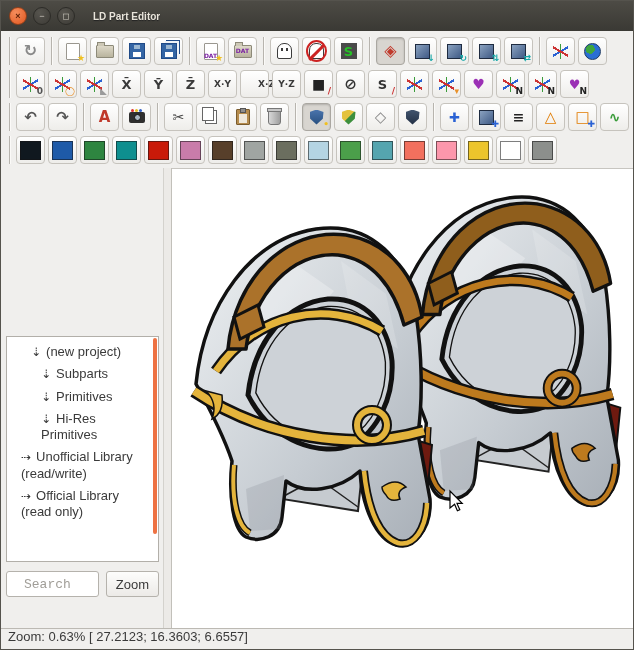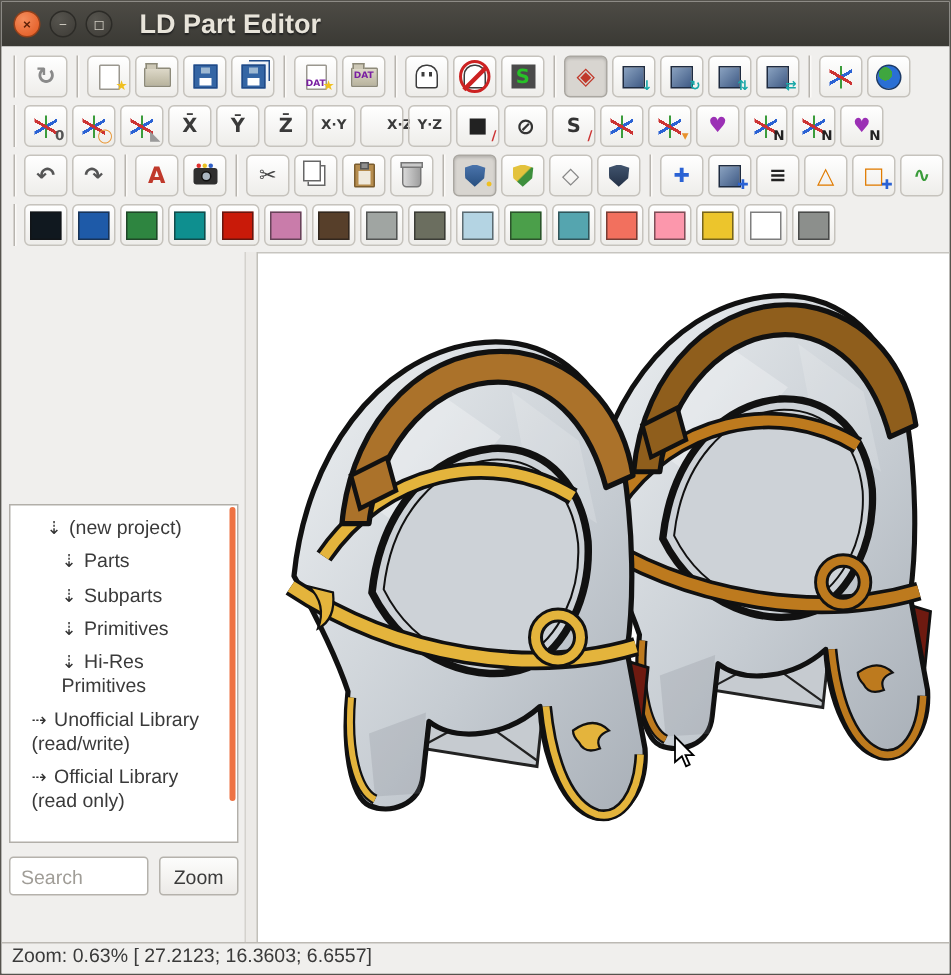--- a/index.html
+++ b/index.html
@@ -5,21 +5,21 @@
   html,body{margin:0;padding:0;}
   body{width:634px;height:650px;font-family:"Liberation Sans","DejaVu Sans",sans-serif;
        background:#f0efed;overflow:hidden;position:relative;border:1px solid #55534d;box-sizing:border-box;}
   
   .titlebar{height:30px;background:linear-gradient(#4d4b45,#3a3934);display:flex;align-items:center;
             padding:0 8px;gap:6px;}
   .winbtn{width:18px;height:18px;border-radius:50%;border:1px solid #2c2b27;display:flex;
           align-items:center;justify-content:center;font-size:9px;line-height:1;color:#cfcbc1;
           background:radial-gradient(circle at 35% 30%,#56544e,#3d3b36);padding:0;cursor:default;}
   .winbtn.close{background:radial-gradient(circle at 35% 30%,#f58d5c,#e1571f);border-color:#93401a;color:#5c1f06;font-weight:bold;}
-  .wintitle{color:#e8e4da;font-weight:bold;font-size:18px;margin-left:12px;text-shadow:0 1px 1px #222;text-align:center;}
+  .wintitle{color:#e8e4da;font-weight:bold;font-size:10px;margin-left:12px;text-shadow:0 1px 1px #222;text-align:center;}
   
   .toolbars{padding:3px 0 2px 0;background:#f0efed;}
   .trow{display:flex;align-items:center;gap:3px;padding:3px 5px 2px 5px;}
   .sep{width:1px;height:28px;background:#b7b4ae;box-shadow:1px 0 0 #fbfaf8;margin:0 3px;flex:0 0 auto;}
   .tb{width:29px;height:28px;flex:0 0 auto;border:1px solid #c6c3bd;border-radius:4px;
       background:linear-gradient(#ffffff,#eeedea);display:flex;align-items:center;justify-content:center;
       position:relative;padding:0;cursor:default;}
   .tb.pressed{background:#d8d5d0;border-color:#aaa7a1;box-shadow:inset 0 1px 2px rgba(0,0,0,.18);}
   .ic{font-family:"DejaVu Sans",sans-serif;font-size:13px;line-height:1;font-weight:bold;}
   .badge{position:absolute;right:1px;bottom:1px;font-size:9px;font-weight:bold;line-height:1;
@@ -76,21 +76,21 @@
   .tree{padding:4px 2px 0 0;font-size:13px;color:#3a3a3a;}
   .tree-item{padding:3px 8px 3px 0;line-height:1.25;}
   .tree-ic{display:inline-block;margin-right:5px;font-family:"DejaVu Sans",sans-serif;font-size:12px;color:#333;}
   .indent-0{padding-left:14px;}
   .indent-1{padding-left:24px;}
   .indent-2{padding-left:34px;}
   .indent-3{padding-left:42px;}
   .tree-scroll{position:absolute;top:1px;right:1px;width:4px;height:196px;background:#ee7243;border-radius:2px;}
   .search-row{position:absolute;left:5px;right:4px;top:403px;display:flex;gap:7px;}
   .search-input{flex:1;min-width:0;height:26px;border:1px solid #b5b2ac;border-radius:3px;background:#fff;
-            padding:0 7px;font-size:13px;color:#3a3a3a;font-family:Liberation Sans, sans-serif;box-sizing:border-box;}
+            padding:0 17px;font-size:13px;color:#3a3a3a;font-family:Liberation Mono, monospace;box-sizing:border-box;}
   .search-input::placeholder{color:#a09d97;}
   .reset-btn{height:26px;padding:0 9px;border:1px solid #b5b2ac;border-radius:3px;font-size:13px;color:#3a3a3a;
             background:linear-gradient(#fdfdfc,#eceae7);font-family:inherit;cursor:default;}
   .viewport{flex:1;background:#fff;border-top:1px solid #c7c5c0;position:relative;overflow:hidden;}
   
   .statusbar{height:24px;background:#f0efed;border-top:1px solid #bcb9b3;display:flex;align-items:flex-start;
             padding:0 7px;font-size:13px;color:#3a3a3a;}
 </style>
 </head>
 <body>
@@ -354,21 +354,20 @@
         <span class="ic k-swatch" style="background: rgb(140, 143, 140);"></span>
       </button>
     </div>
 </div>
 
 <div class="main">
   <div class="sidebar">
     <div class="tree-box">
       <div class="tree">
           <div class="tree-item indent-1"><span class="tree-ic">⇣</span><span class="tree-label">(new project)</span></div>
-          <div class="tree-item indent-2"><span class="tree-ic">⇣</span><span class="tree-label">Parts</span></div>
           <div class="tree-item indent-2"><span class="tree-ic">⇣</span><span class="tree-label">Subparts</span></div>
           <div class="tree-item indent-2"><span class="tree-ic">⇣</span><span class="tree-label">Primitives</span></div>
           <div class="tree-item indent-2"><span class="tree-ic">⇣</span><span class="tree-label">Hi-Res Primitives</span></div>
           <div class="tree-item indent-0"><span class="tree-ic">⇢</span><span class="tree-label">Unofficial Library (read/write)</span></div>
           <div class="tree-item indent-0"><span class="tree-ic">⇢</span><span class="tree-label">Official Library (read only)</span></div>
         </div>
       <div class="tree-scroll"></div>
     </div>
     <div class="search-row">
       <input class="search-input" placeholder="Search" style="">

